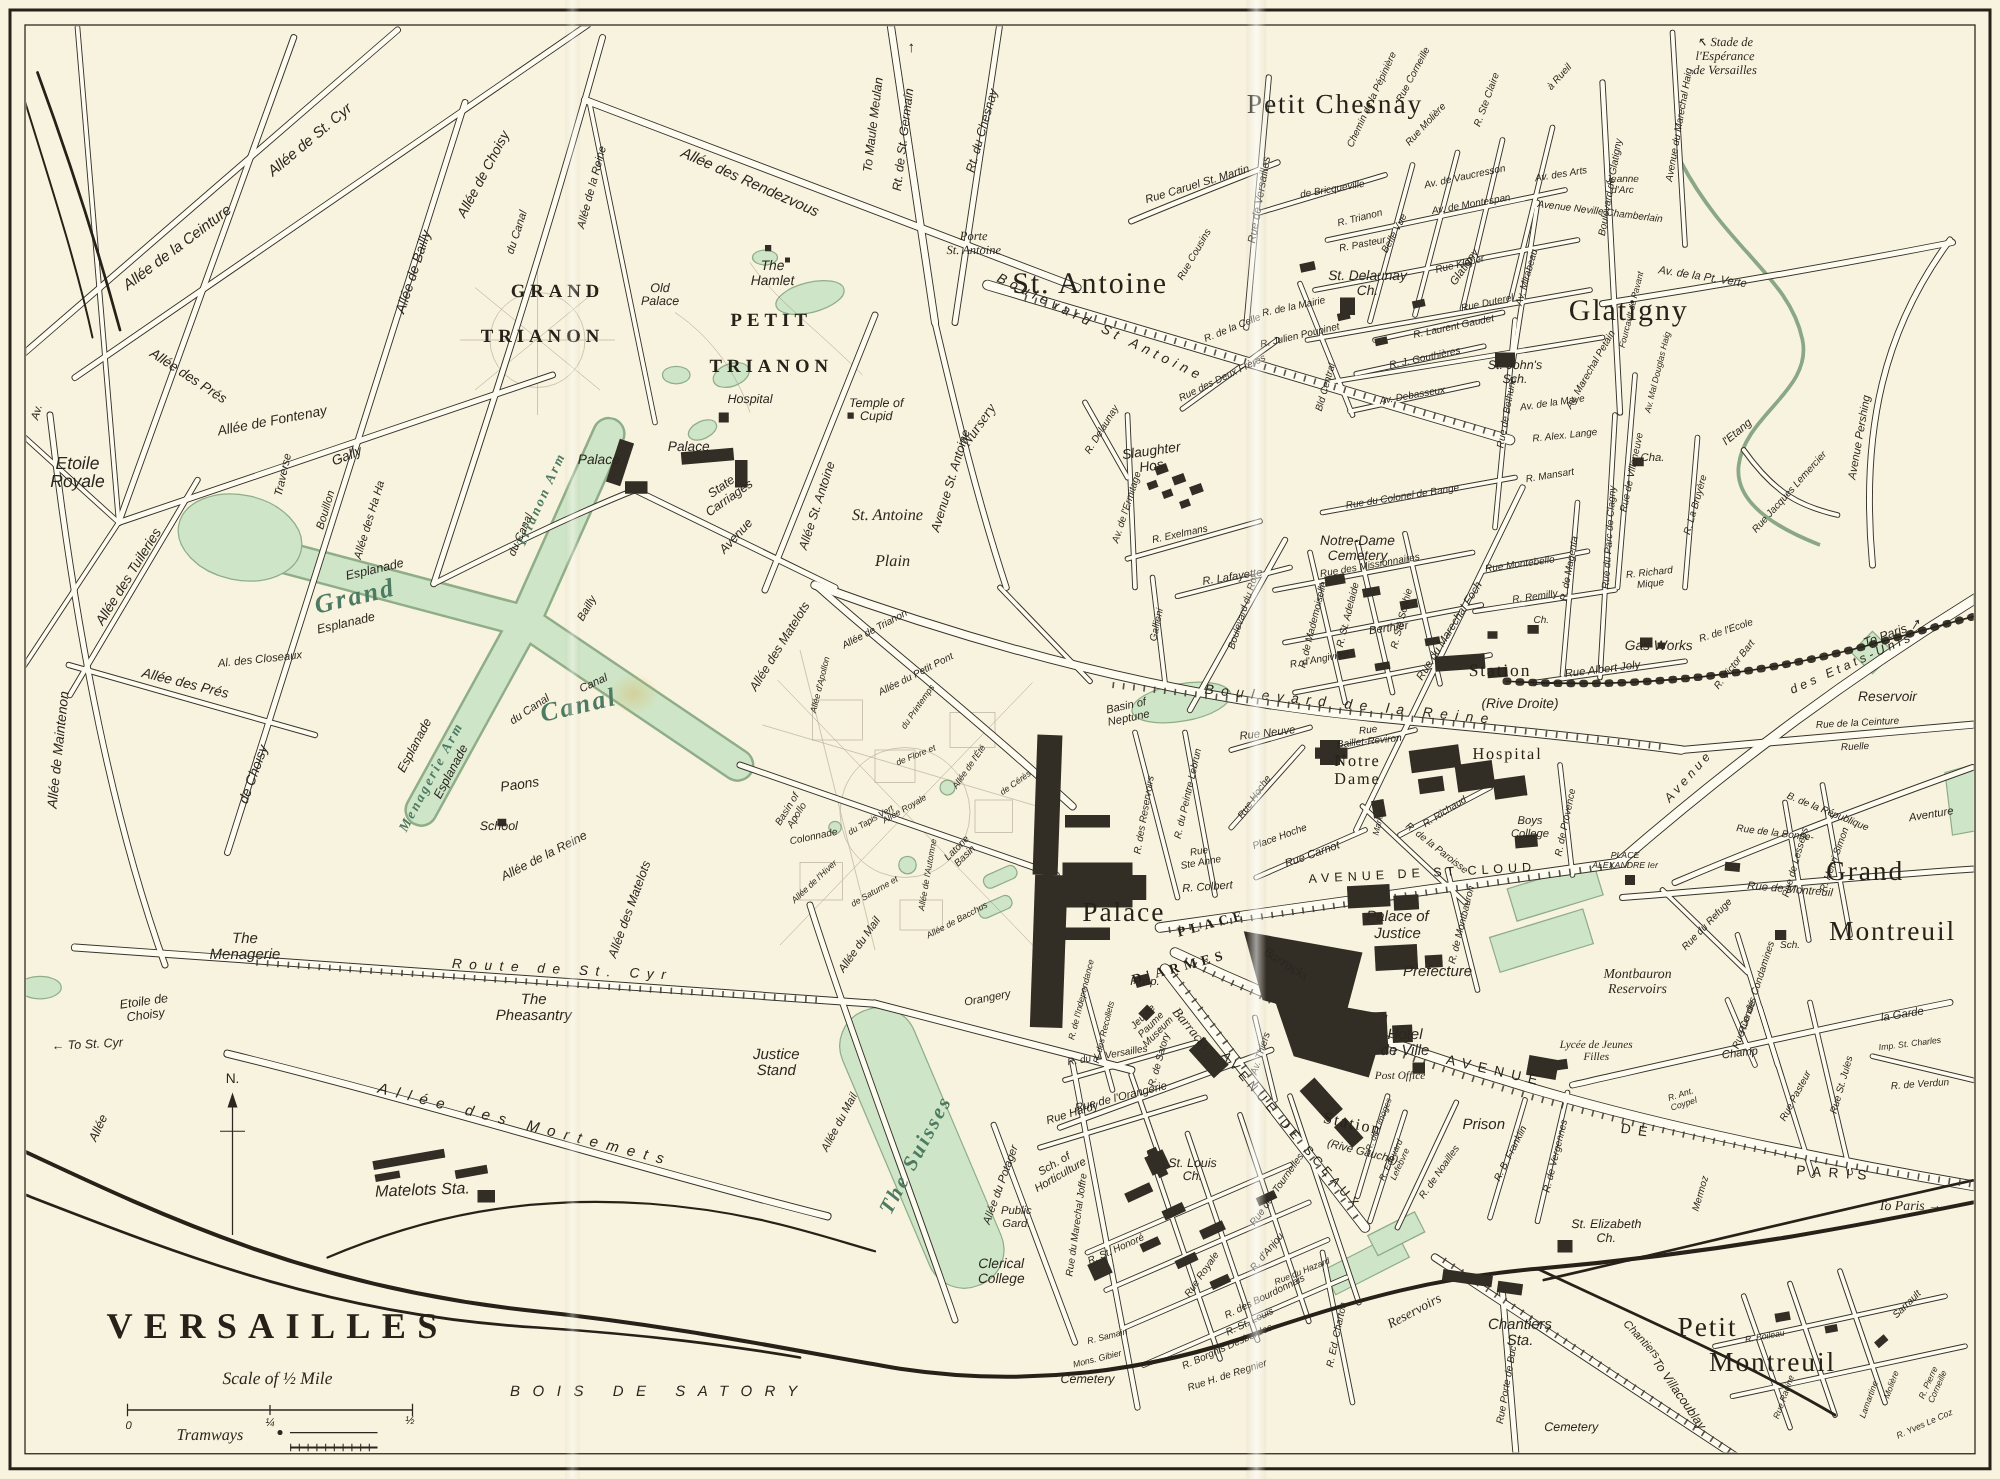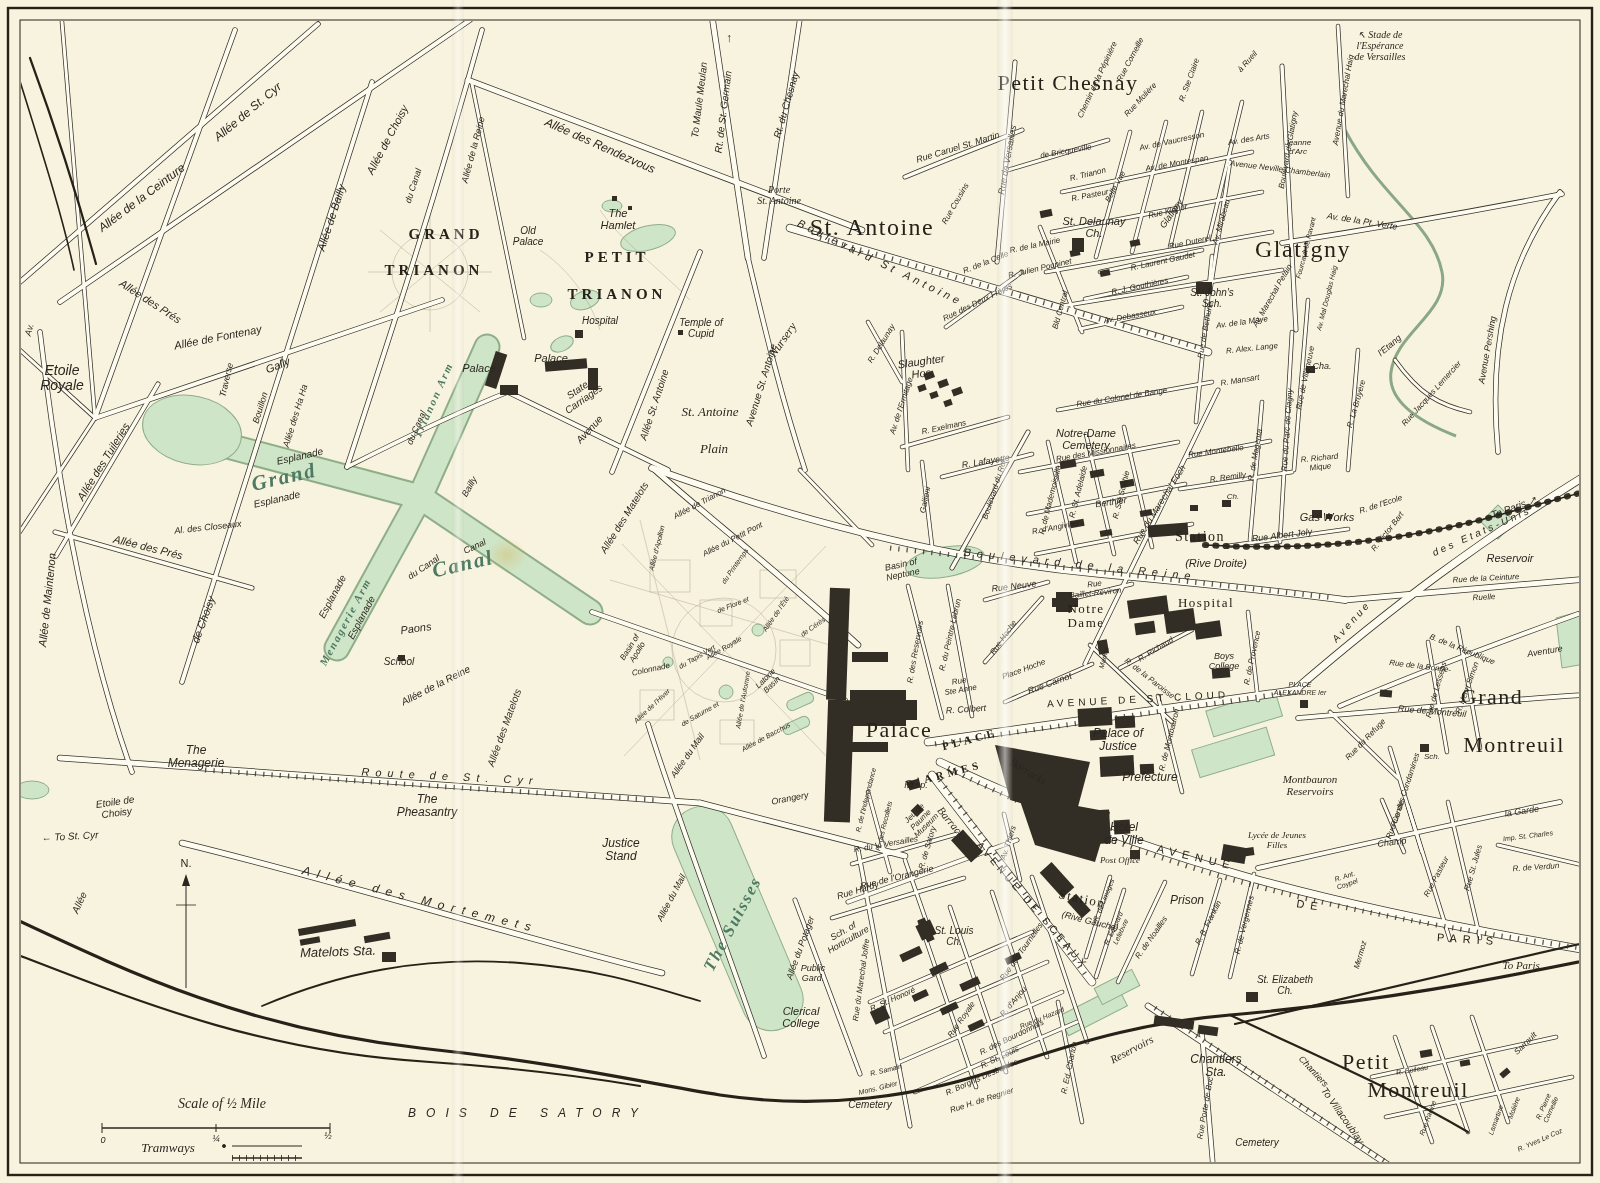--- a/index.html
+++ b/index.html
@@ -810,20 +810,21 @@
       <div class="lb" style="left: 735px; top: 566px; font-size: 7px; transform: translate(-50%, -50%) rotate(-55deg);">du Printemps</div>
       <div class="lb" style="left: 733px; top: 605px; font-size: 7px; transform: translate(-50%, -50%) rotate(-22deg);">de Flore et</div>
       <div class="lb" style="left: 776px; top: 614px; font-size: 7px; transform: translate(-50%, -50%) rotate(-55deg);">Allée de l'Été</div>
       <div class="lb" style="left: 813px; top: 627px; font-size: 7px; transform: translate(-50%, -50%) rotate(-35deg);">de Cérès</div>
       <div class="lb" style="left: 700px; top: 504px; font-size: 8px; transform: translate(-50%, -50%) rotate(-28deg);">Allée de Trianon</div>
       <div class="lb" style="left: 733px; top: 540px; font-size: 8px; transform: translate(-50%, -50%) rotate(-27deg);">Allée du Petit Pont</div>
       <div class="lb" style="left: 902px; top: 570px; font-size: 9px; transform: translate(-50%, -50%) rotate(-12deg);">Basin of
 Neptune</div>
     </div>
 
+  <div id="title" class="lb spf posc">VERSAILLES</div>
   <div id="scale-label" class="lb it posc">Scale of ½ Mile</div>
   <div id="tick0" class="lb posc">0</div>
   <div id="tick1" class="lb posc">¼</div>
   <div id="tick2" class="lb posc">½</div>
   <div id="tramways-label" class="lb it posc">Tramways</div>
   <div id="north-label" class="lb posc">N.</div>
 
   <div id="fold1" class="fold"></div>
   <div id="fold2" class="fold"></div>
   <div id="stain"></div>

